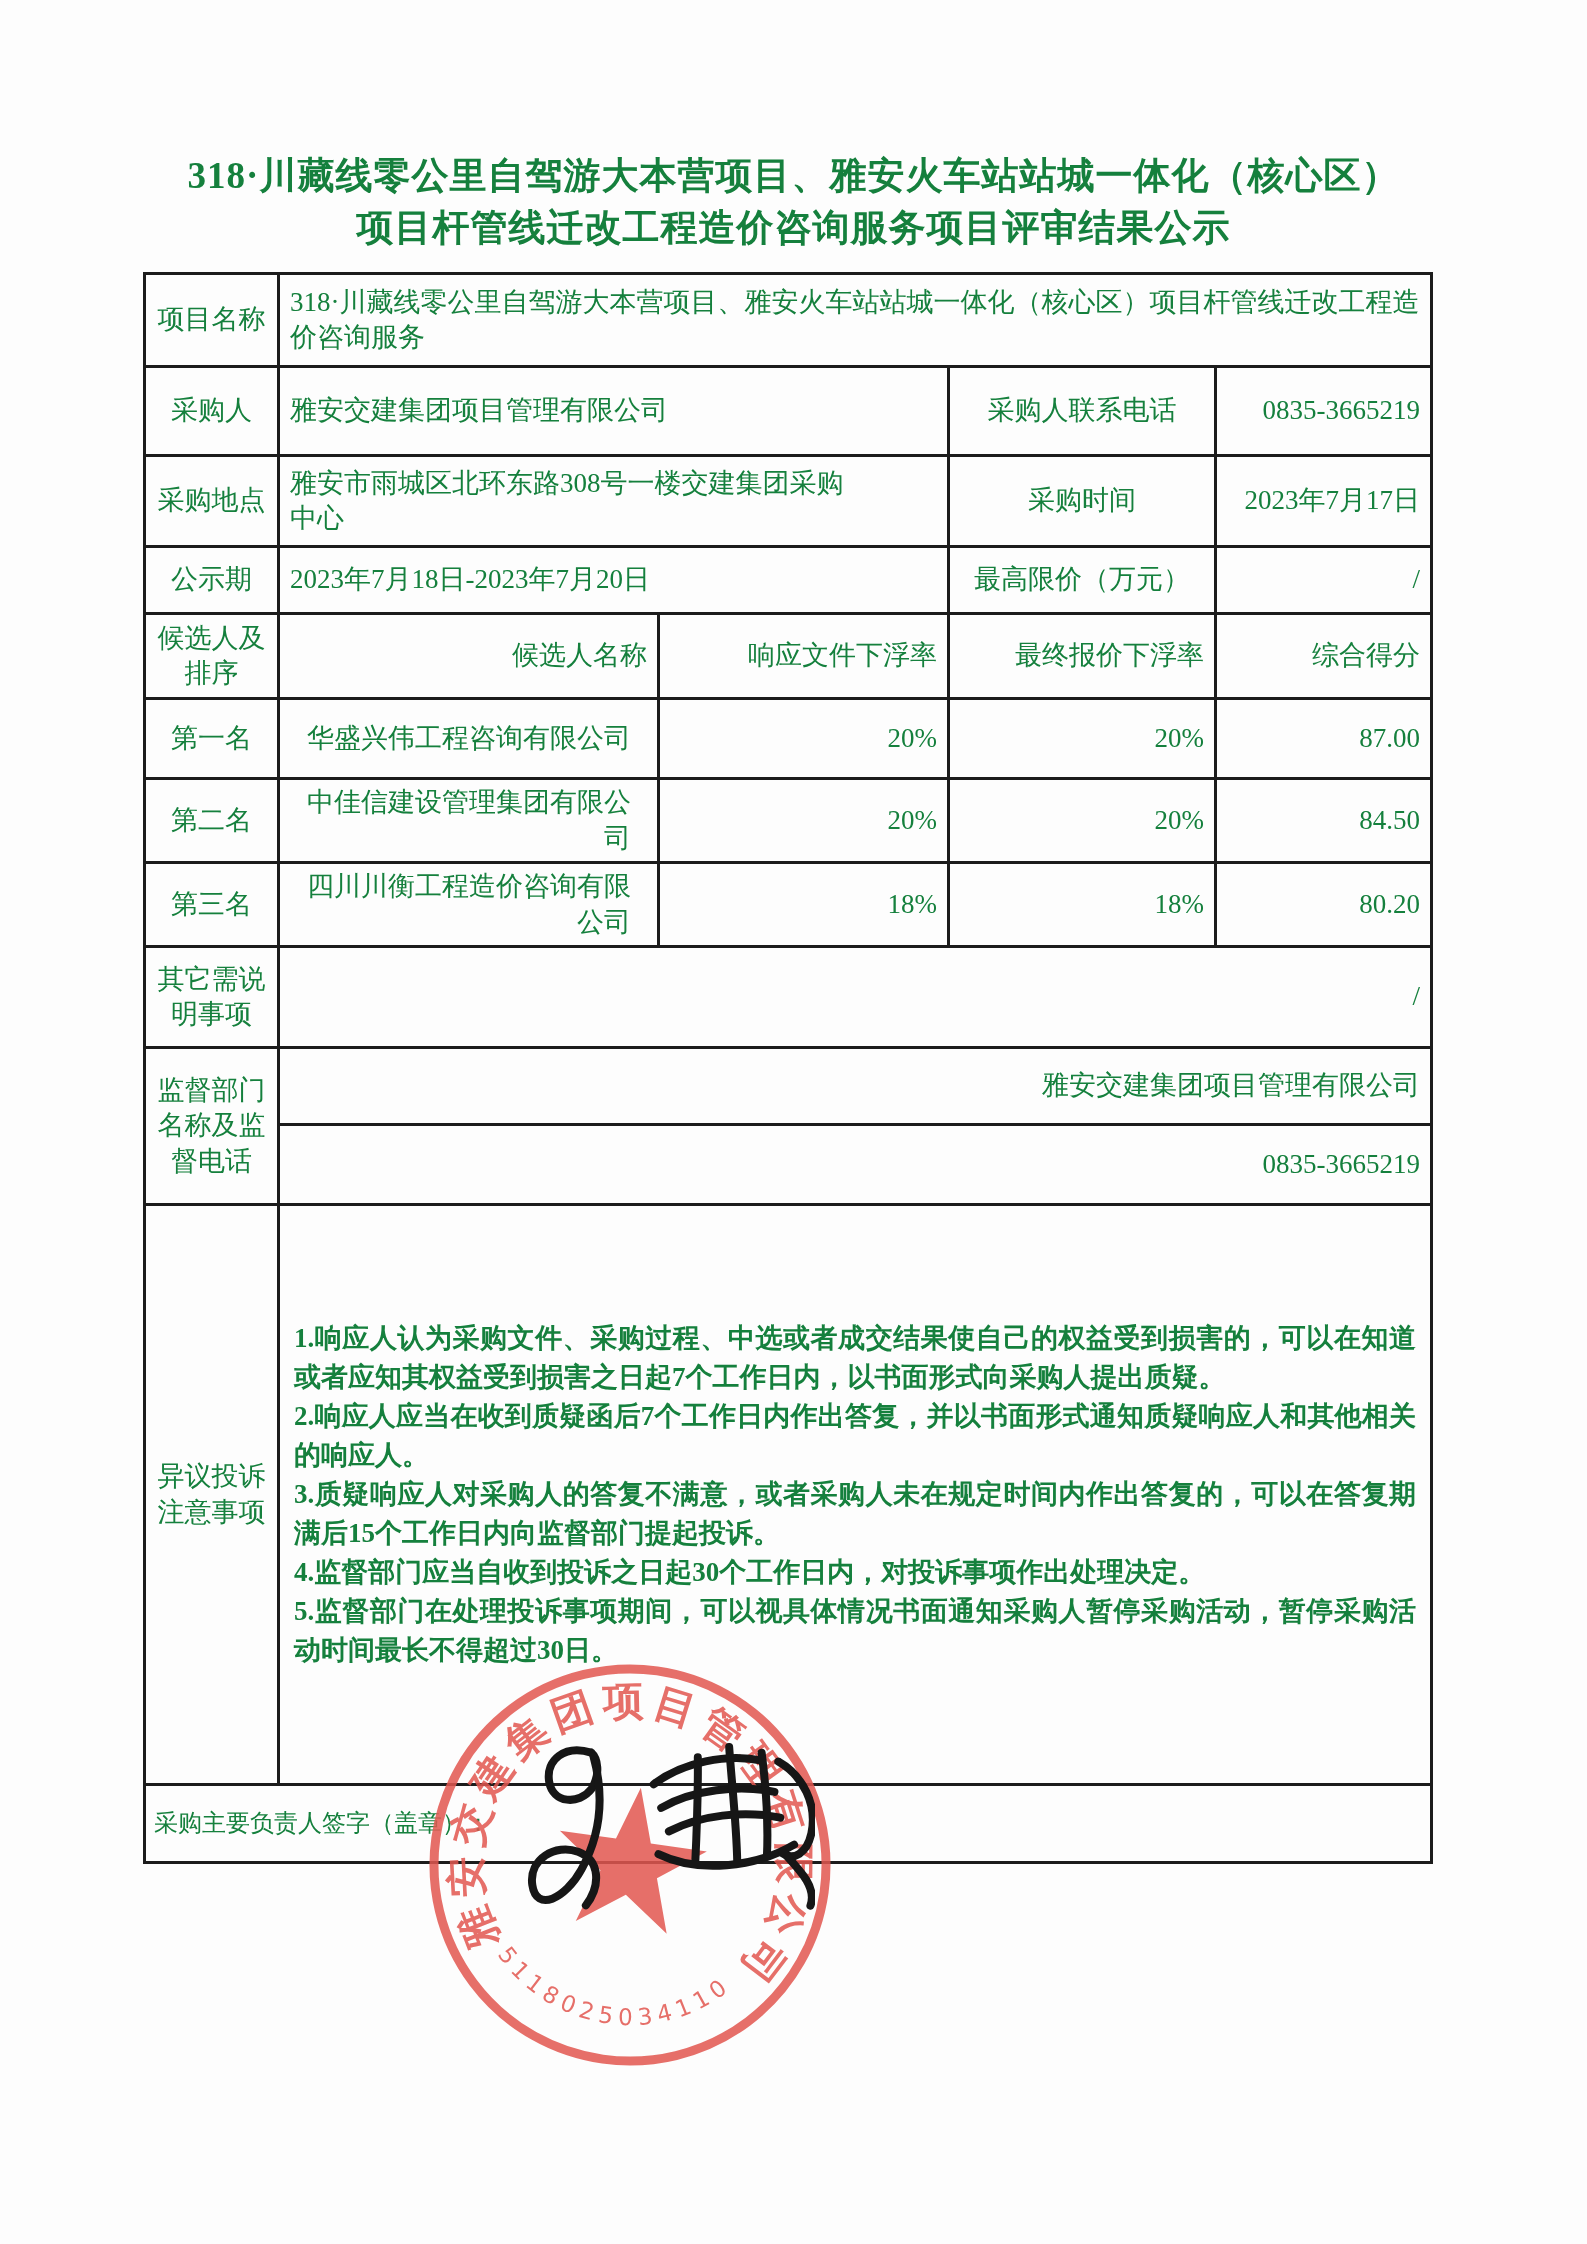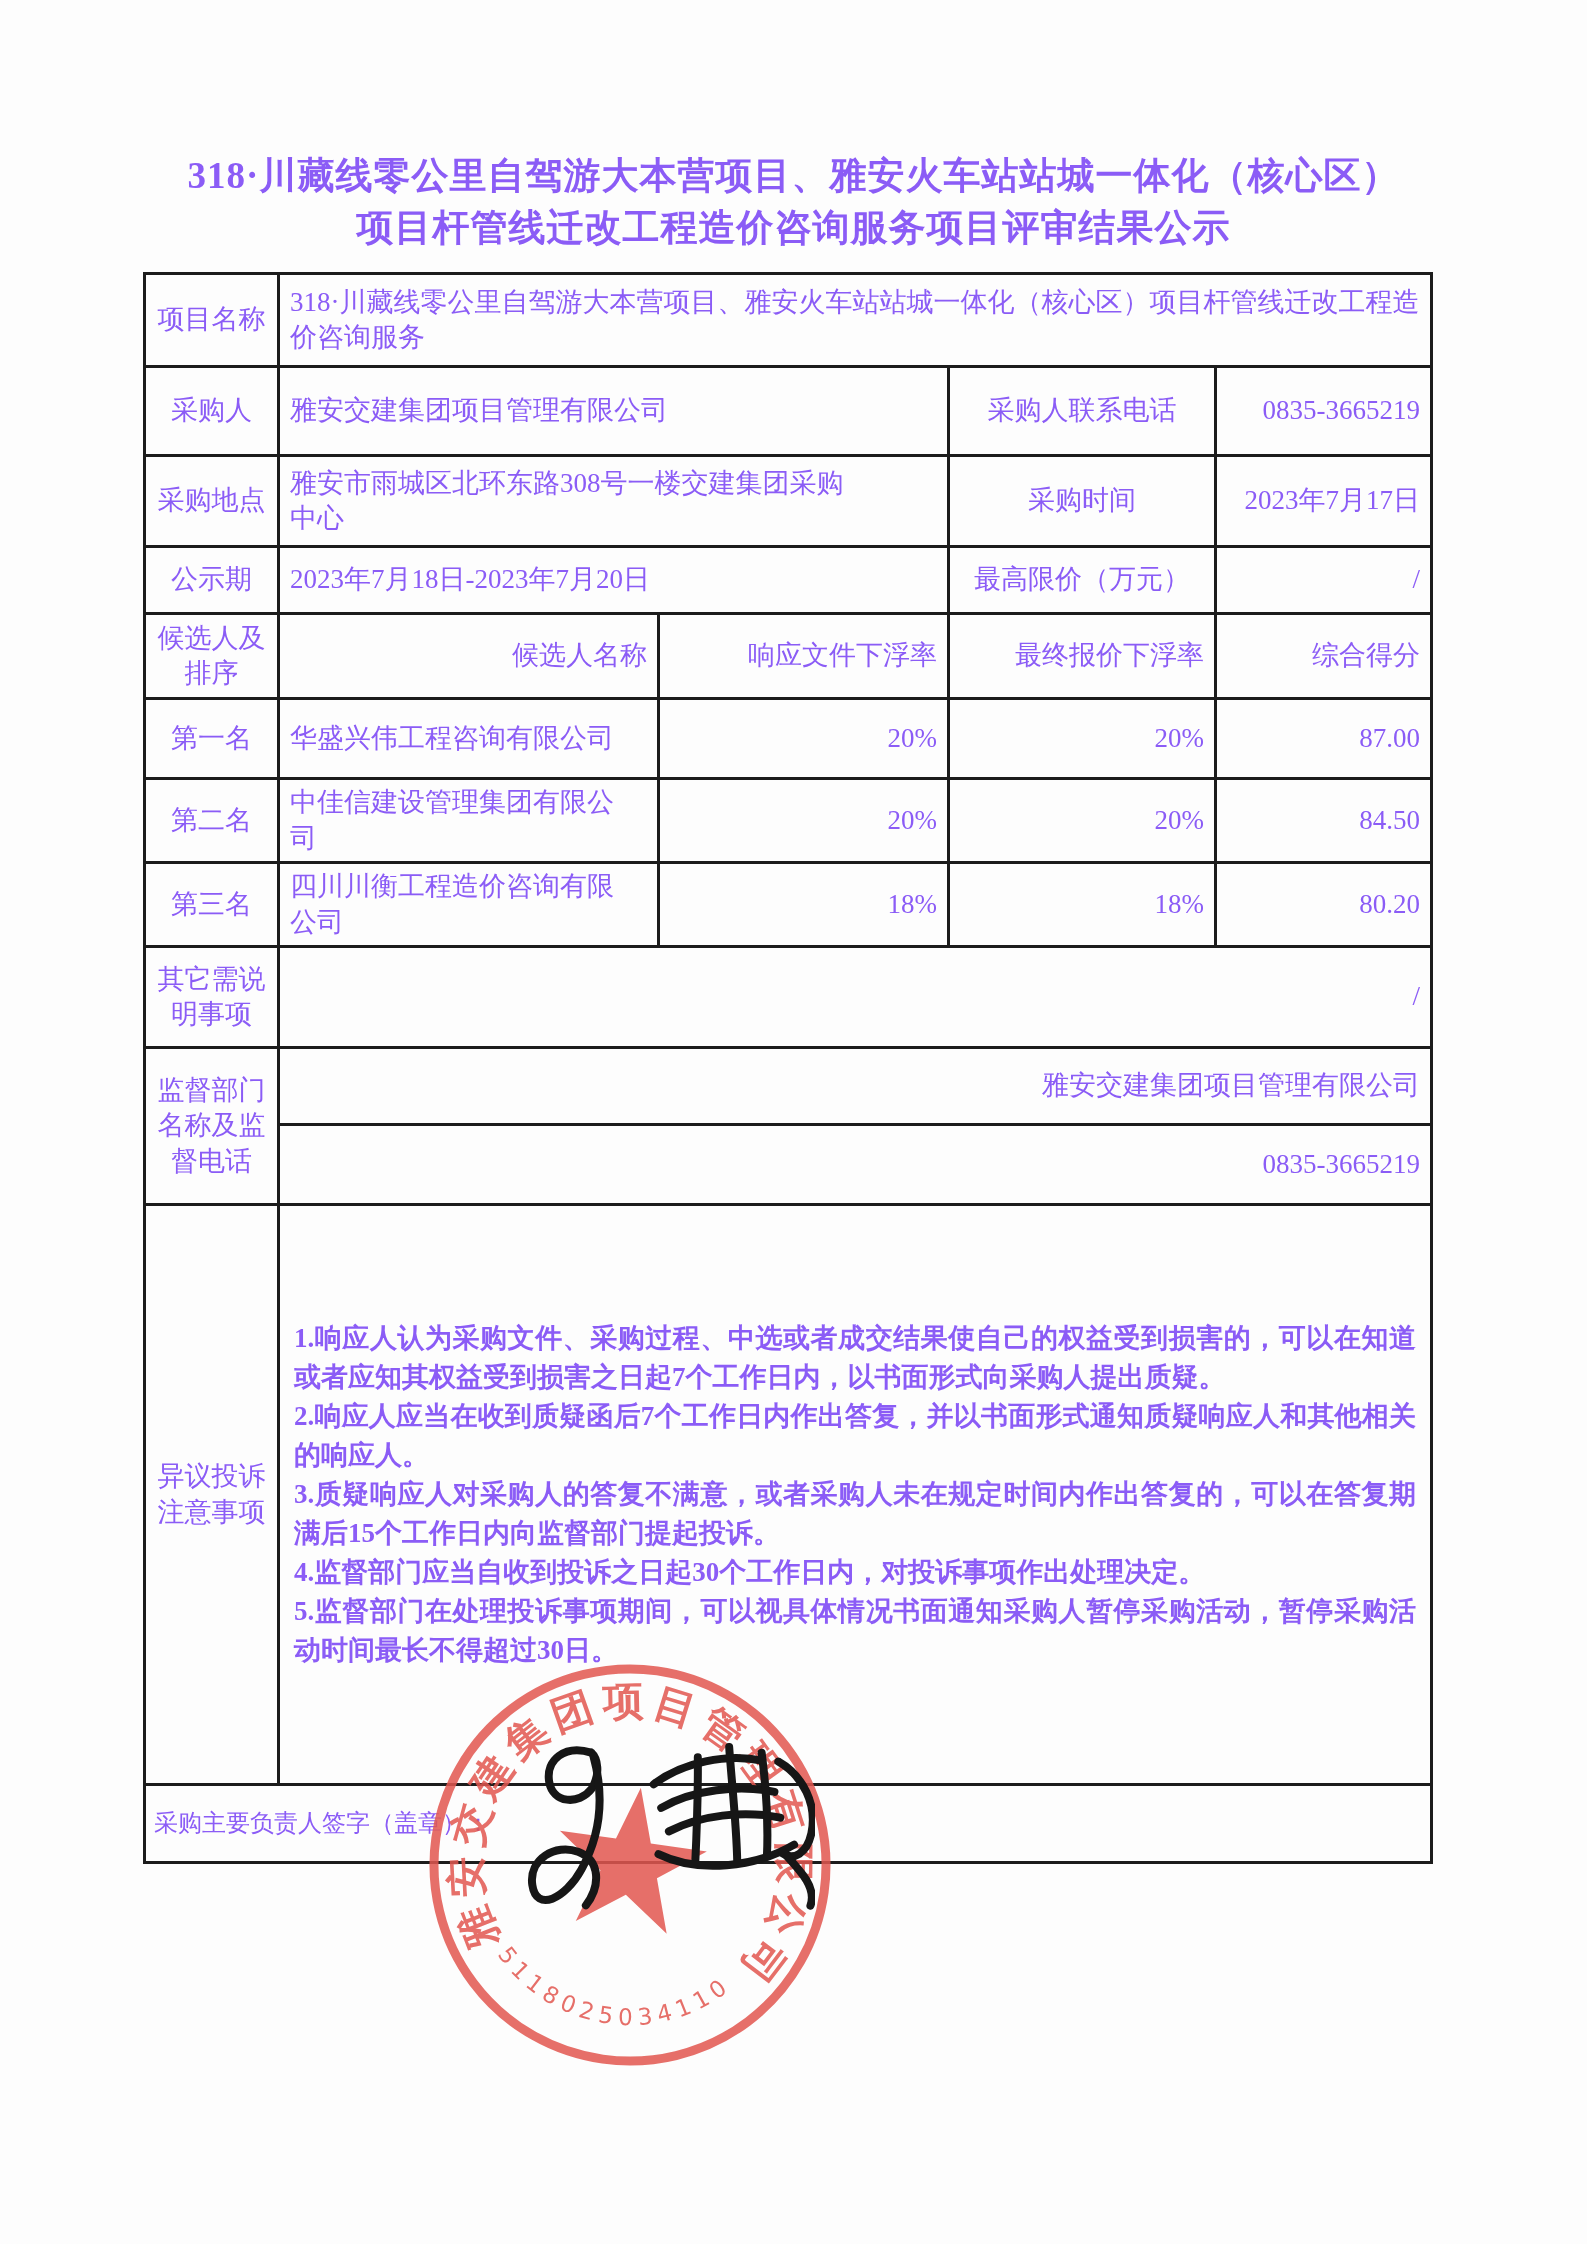--- a/index.html
+++ b/index.html
@@ -1,21 +1,21 @@
 <!DOCTYPE html>
 <html><head>
 <meta charset="utf-8">
 <style>
   html,body{margin:0;padding:0;background:#e8e8e8;}
   .page{
     position:relative;
     width:1587px;height:2244px;
     background:#fdfdfd;
     font-family:"Liberation Serif","DejaVu Serif",serif;
-    color:#8b5cf6;
+    color:#15803d;
     overflow:hidden;
     margin:0 auto;
   }
   .doc-title{
     position:absolute;top:150px;left:170px;width:1247px;
     text-align:center;font-size:37px;font-weight:700;
     line-height:52px;letter-spacing:1px;margin:0;
   }
   table.announce{
     position:absolute;top:272px;left:143px;
@@ -24,21 +24,21 @@
   td{
     border:3px solid #1c1c1c;
     font-size:27px;line-height:1.3;
     padding:4px 10px;vertical-align:middle;
     word-break:break-all;
   }
   td.lbl{text-align:center;padding:4px 6px;}
   td.ctr{text-align:right;}
   td.val{text-align:left;}
   td.addr{padding-right:80px;}
-  td.name{padding:4px 26px 4px 10px;}
+  td.name{padding:4px 26px 4px 10px;text-align:right;}
   tr.r1{height:93px;} tr.r2{height:89px;padding-left:34px;} tr.r3{height:91px;}
   tr.r4{height:67px;} tr.r5{height:85px;}
   tr.rc1{height:80px;} tr.rc2{height:84px;} tr.rc3{height:84px;}
   tr.r9{height:101px;} tr.r10a{height:77px;} tr.r10b{height:80px;}
   tr.r11{height:580px;} tr.r12{height:78px;}
   td.objection-cell{padding:10px 14px;font-weight:bold;}
   .objection-item{
     text-align:justify;line-height:39px;font-size:27px;
   }
   td.sign-cell{padding-left:8px;font-size:24px;}

